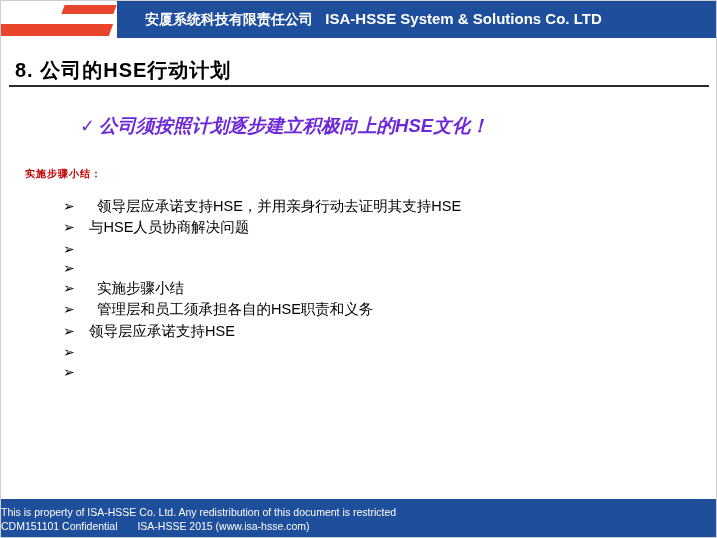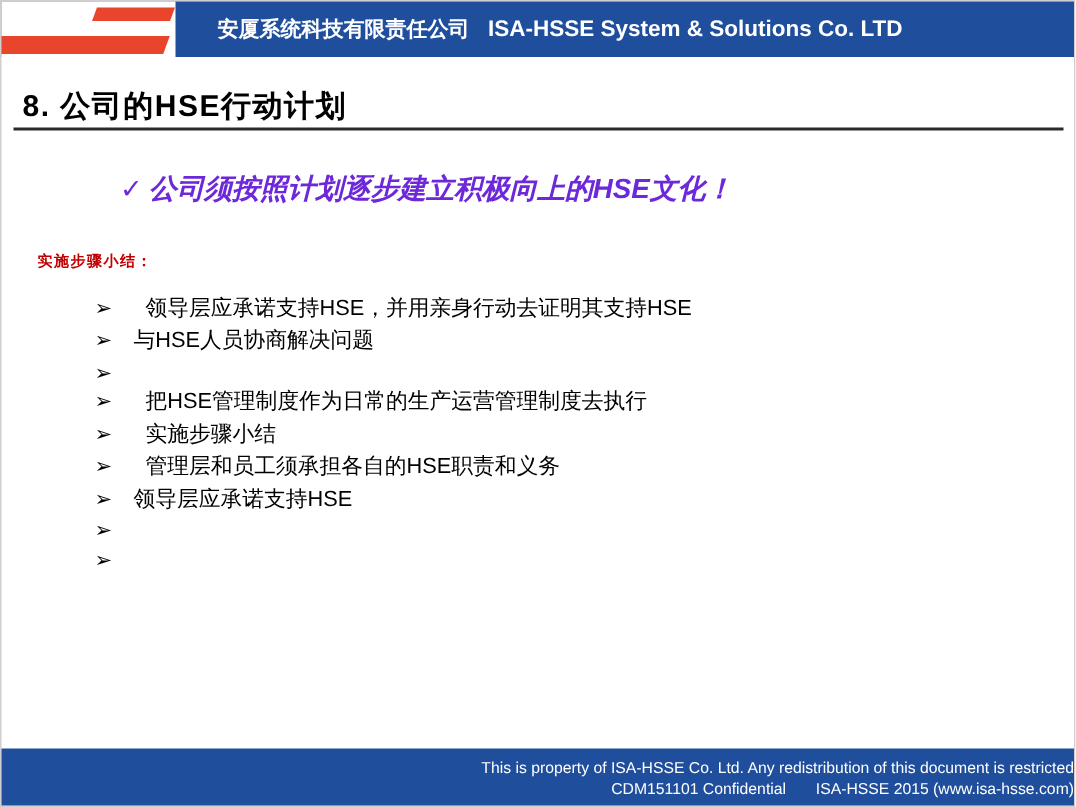--- a/index.html
+++ b/index.html
@@ -160,21 +160,21 @@
 
   
   .footer {
     position: absolute;
     left: 0;
     bottom: 0;
     width: 715px;
     height: 38px;
     background: #1F4E9C;
     color: #ffffff;
-    text-align: right;
+    text-align: left;
     padding-top: 6px;
     box-sizing: border-box;
   }
   .footer-line1 {
     font-size: 10.5px;
     line-height: 14px;
   }
   .footer-line2 {
     font-size: 10.5px;
     line-height: 14px;
@@ -217,21 +217,20 @@
       <span class="arrow">➢</span>
       <span class="txt">与HSE人员协商解决问题</span>
     </div>
 
     <div class="bullet indent">
       <span class="arrow">➢</span>
     </div>
 
     <div class="bullet indent">
       <span class="arrow">➢</span>
-      <span class="txt">把HSE管理制度作为日常的生产运营管理制度去执行</span>
     </div>
 
     <div class="bullet indent">
       <span class="arrow">➢</span>
       <span class="txt">实施步骤小结</span>
     </div>
 
     <div class="bullet indent">
       <span class="arrow">➢</span>
       <span class="txt">管理层和员工须承担各自的HSE职责和义务</span>

